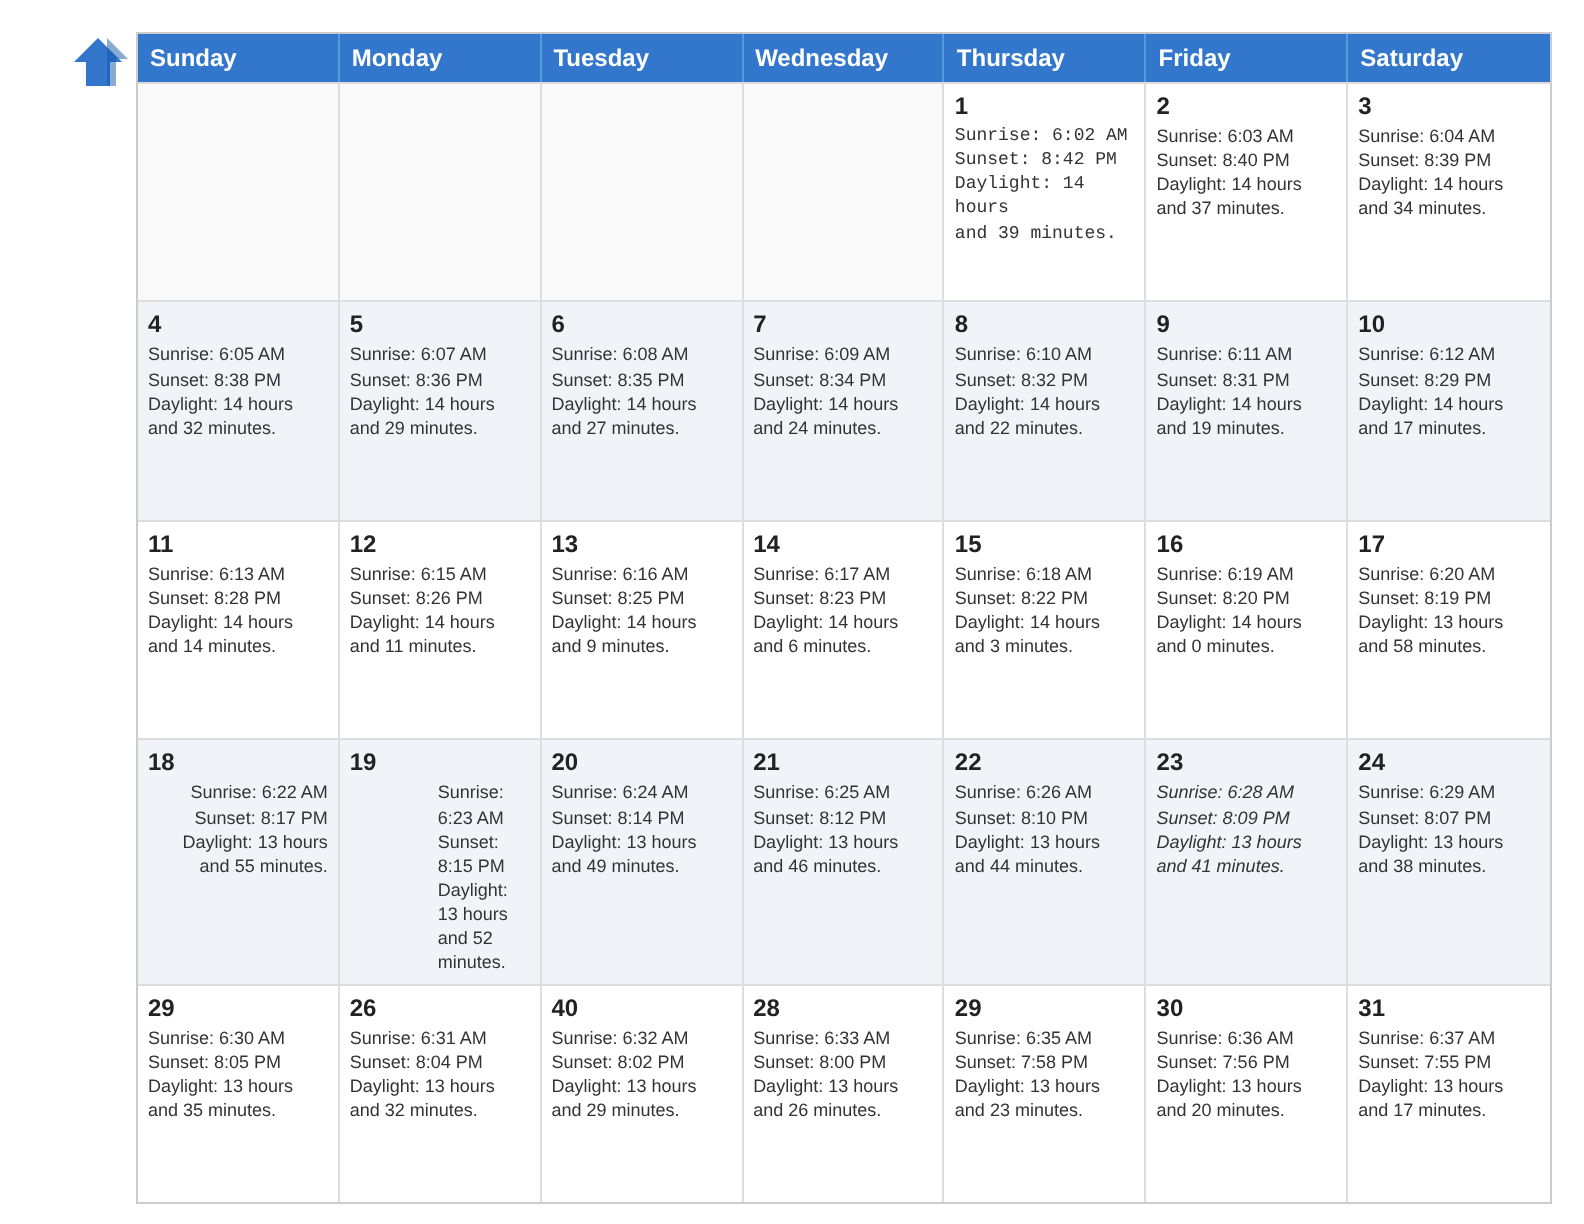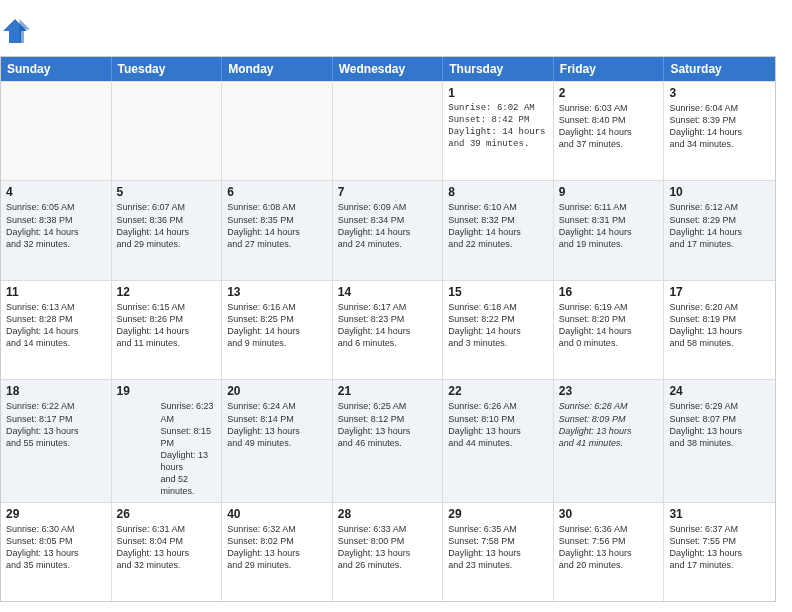--- a/index.html
+++ b/index.html
@@ -6,23 +6,23 @@
     body {
       font-family: Arial, sans-serif;
       background: #fff;
       width: 792px;
       height: 612px;
       overflow: hidden;
     }
     .page {
       width: 792px;
       height: 612px;
-      padding: 16px 16px 10px 0;
-      display: flex;
-      flex-direction: column;
+      padding: 16px 16px 10px 34px;
+      display: flex;
+      flex-direction: row;
     }
     .header {
       display: flex;
       justify-content: space-between;
       align-items: flex-start;
       margin-bottom: 10px;
     }
     .logo {
       display: flex;
       align-items: center;
@@ -131,22 +131,22 @@
     </div>
     <div class="title-block">
       <div class="month-title"></div>
       <div class="location"></div>
     </div>
   </div>
 
   <div class="calendar">
     <div class="cal-header">
     <div class="cal-header-cell">Sunday</div>
+        <div class="cal-header-cell">Monday</div>
         <div class="cal-header-cell">Tuesday</div>
-        <div class="cal-header-cell">Monday</div>
         <div class="cal-header-cell">Wednesday</div>
         <div class="cal-header-cell">Thursday</div>
         <div class="cal-header-cell">Friday</div>
         <div class="cal-header-cell">Saturday</div>
       </div>
     <div class="cal-body">
     <div class="cal-row">
           <div class="cal-cell empty"></div>
           <div class="cal-cell empty"></div>
           <div class="cal-cell empty"></div>
@@ -271,21 +271,21 @@
             <div class="day-num">17</div>
             <div class="cell-text" style="white-space: pre-line;">Sunrise: 6:20 AM
 Sunset: 8:19 PM
 Daylight: 13 hours
 and 58 minutes.</div>
           </div>
         </div>
         <div class="cal-row">
           <div class="cal-cell alt-bg">
             <div class="day-num">18</div>
-            <div class="cell-text" style="white-space: pre-line;">Sunrise: 6:22 AM
+            <div class="cell-text" style="white-space: pre-line; text-align: right;">Sunrise: 6:22 AM
 Sunset: 8:17 PM
 Daylight: 13 hours
 and 55 minutes.</div>
           </div>
           <div class="cal-cell alt-bg">
             <div class="day-num">19</div>
             <div class="cell-text" style="white-space: pre-line; margin-left: 44px;">Sunrise: 6:23 AM
 Sunset: 8:15 PM
 Daylight: 13 hours
 and 52 minutes.</div>

